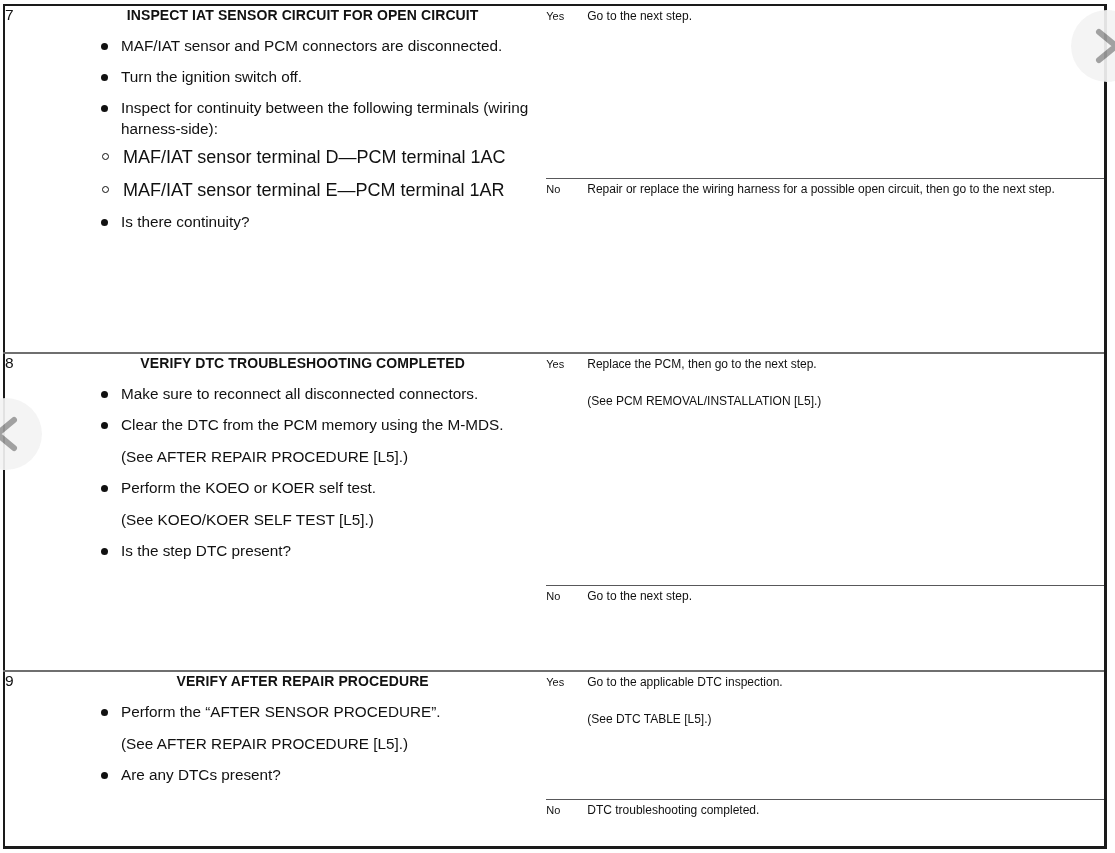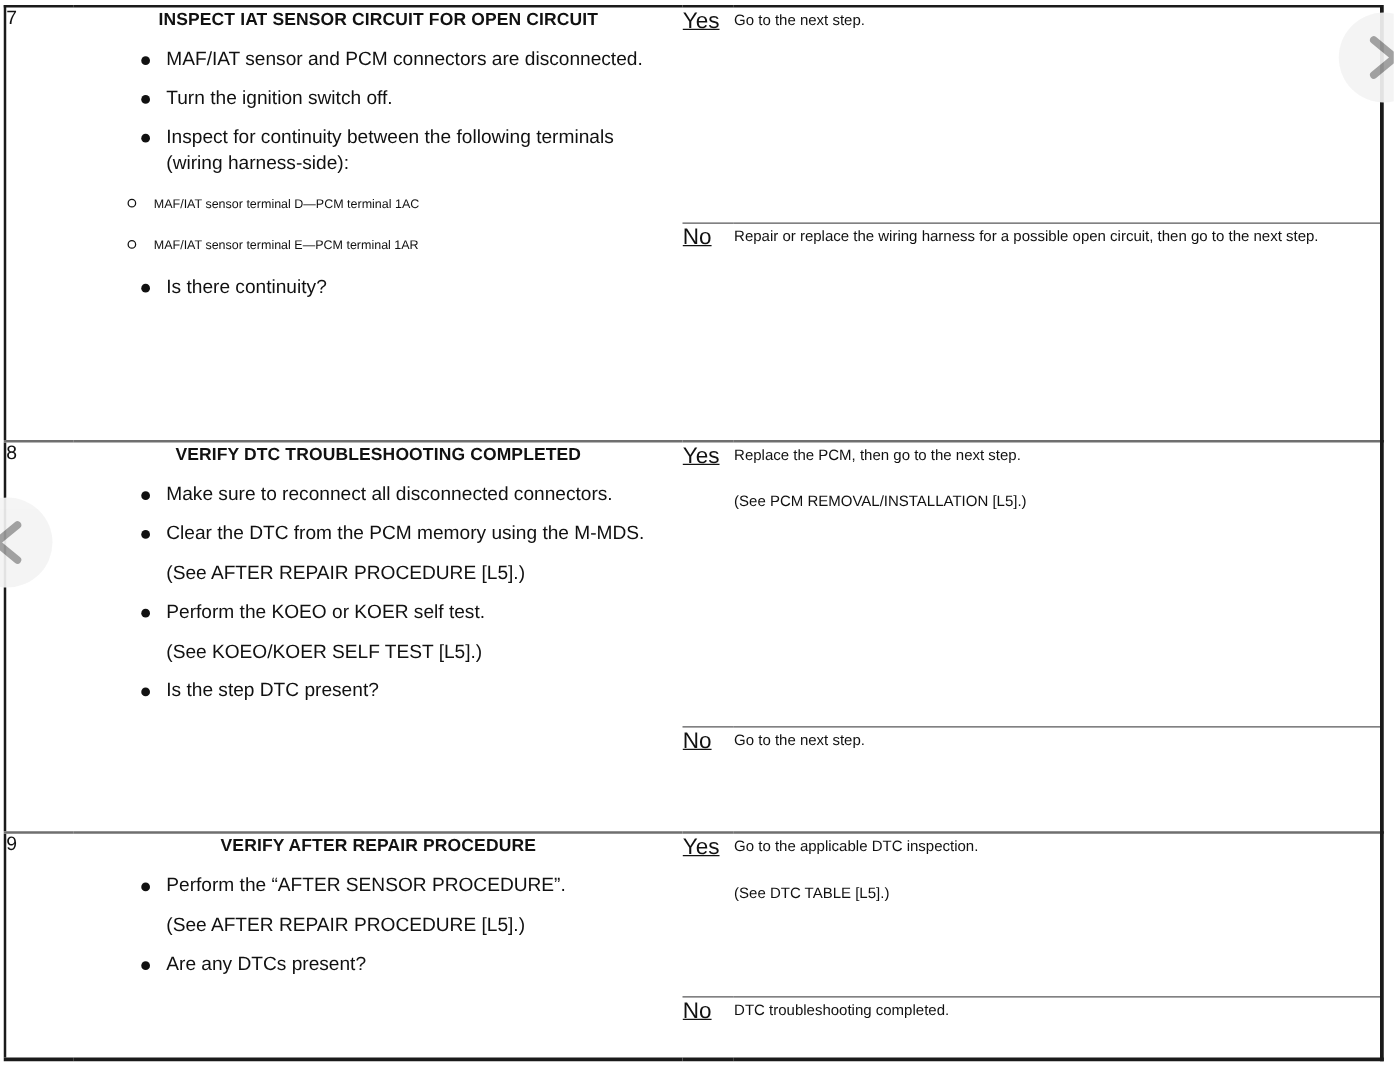--- a/index.html
+++ b/index.html
@@ -79,21 +79,21 @@
     letter-spacing: 0.1px;
     line-height: 19px;
     margin: 0 0 4px 0;
     white-space: nowrap;
     text-align: center;
   }
 
   
   ul.lvl1 {
     list-style: none;
-    margin: 12px;
+    margin: 0;
     padding: 0 0 0 42px;
   }
   ul.lvl1 > li {
     position: relative;
     font-size: 15.3px;
     line-height: 21px;
     margin: 10px 0 0 0;
     padding-left: 20px;
   }
   ul.lvl1 > li::before {
@@ -116,21 +116,21 @@
   }
 
   
   ul.lvl2 {
     list-style: none;
     margin: 8px 0 0 0;
     padding: 0 0 0 42px;
   }
   ul.lvl2 > li {
     position: relative;
-    font-size: 10px;
+    font-size: 18px;
     line-height: 21px;
     margin: 12px 0 0 0;
     padding-left: 22px;
   }
   ul.lvl2 > li:first-child { margin-top: 4px; }
   ul.lvl2 > li::before {
     content: "";
     position: absolute;
     left: 1px;
     top: 6px;
@@ -153,24 +153,23 @@
     vertical-align: top;
     padding: 0;
   }
   tr.ans-no > td {
     border-top: 1px solid #58585a;
   }
   .cell-yn {
     width: 41px;
     border-right: 1px solid #58585a;
     padding: 6px 0 0 5px;
-    font-size: 18px;
+    font-size: 11px;
     line-height: 20px;
     white-space: nowrap;
-    text-decoration: underline;
   }
   .cell-result {
     padding: 6px 10px 8px 8px;
     font-size: 12px;
     line-height: 21px;
   }
   .cell-result p {
     margin: 0;
   }
   .cell-result p + p {

